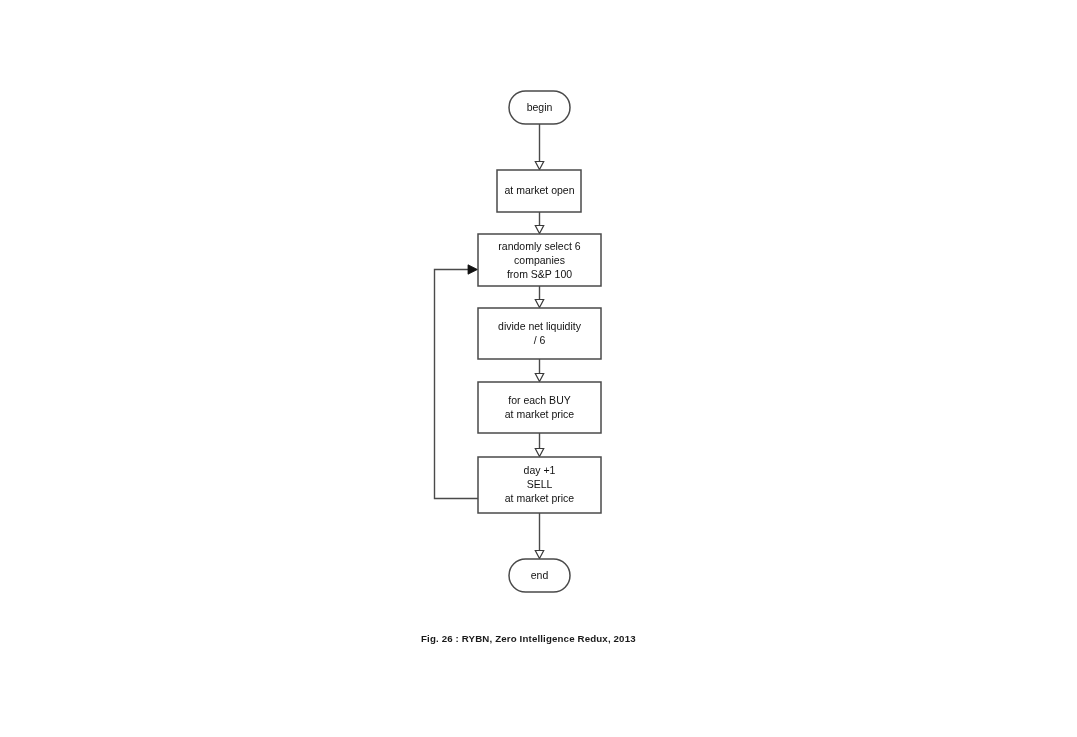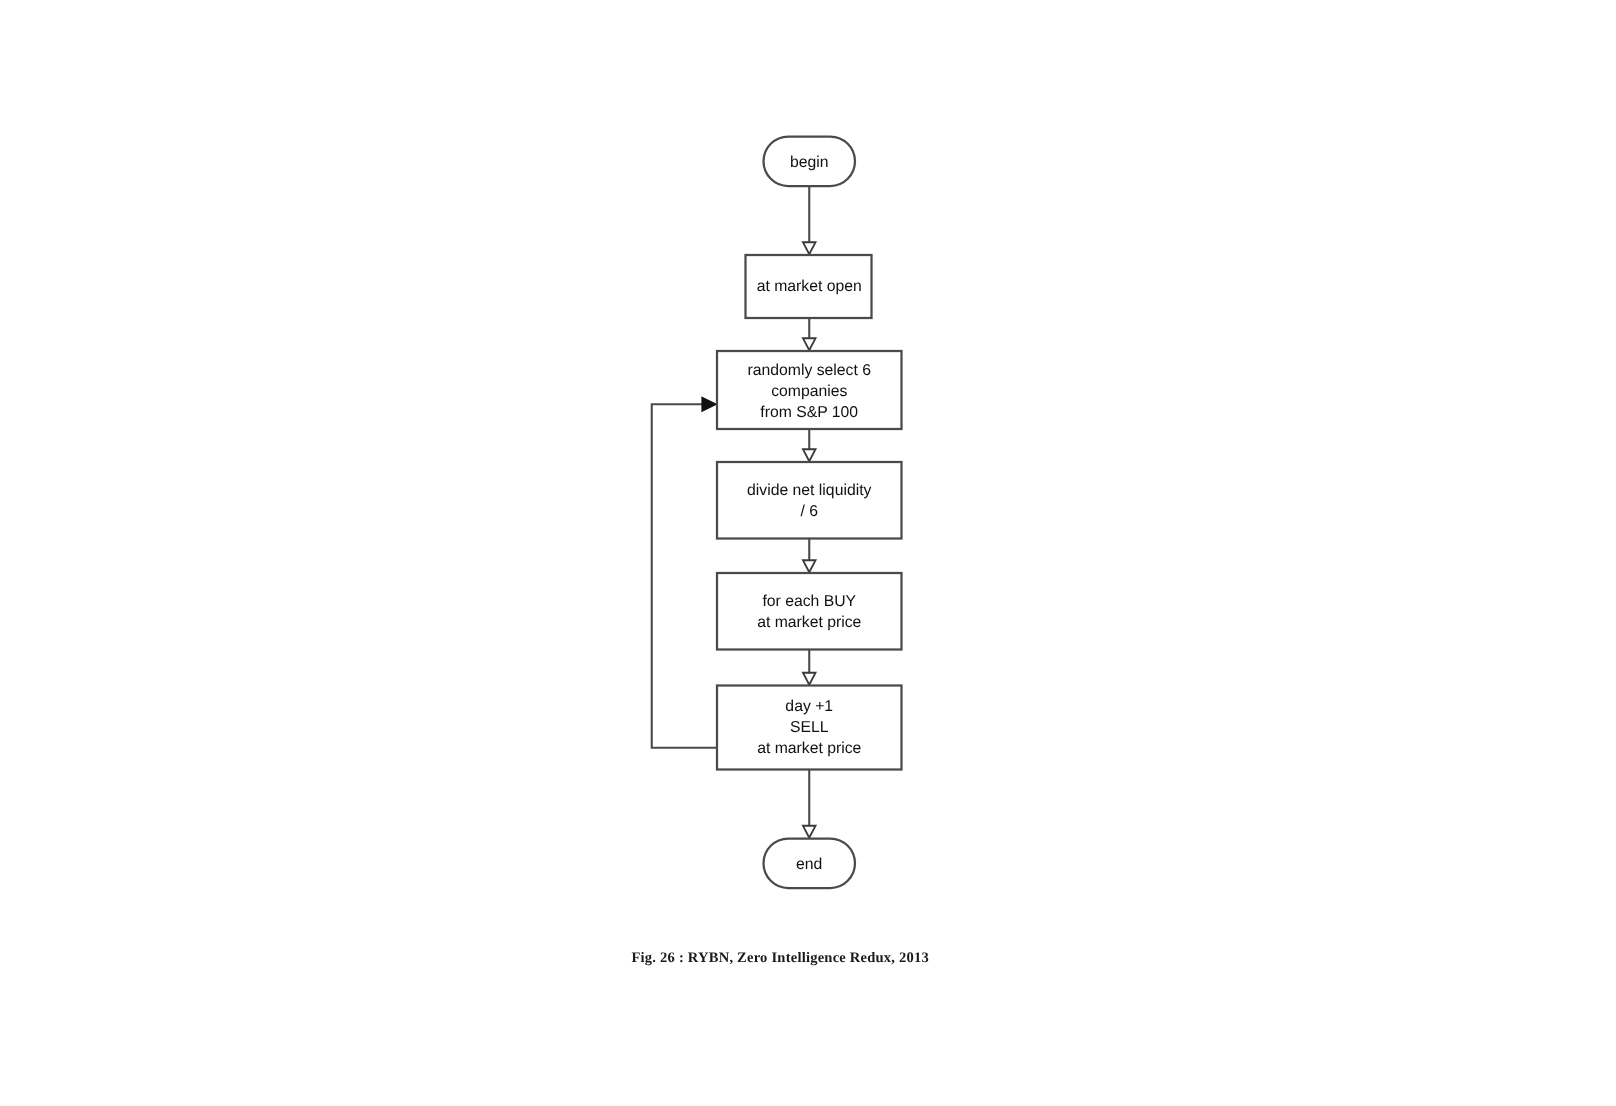--- a/index.html
+++ b/index.html
@@ -51,21 +51,21 @@
   }
   .arrow-solid {
     fill: #111111;
     stroke: #111111;
     stroke-width: 0.8;
   }
   .caption {
     position: absolute;
     left: 421px;
     top: 633px;
-    font-family: Liberation Serif, serif;
+    font-family: Liberation Sans, sans-serif;
     font-size: 9.7px;
     font-weight: bold;
     color: #1a1a1a;
     letter-spacing: 0.15px;
     white-space: nowrap;
   }
 </style>
 </head>
 <body>
 

